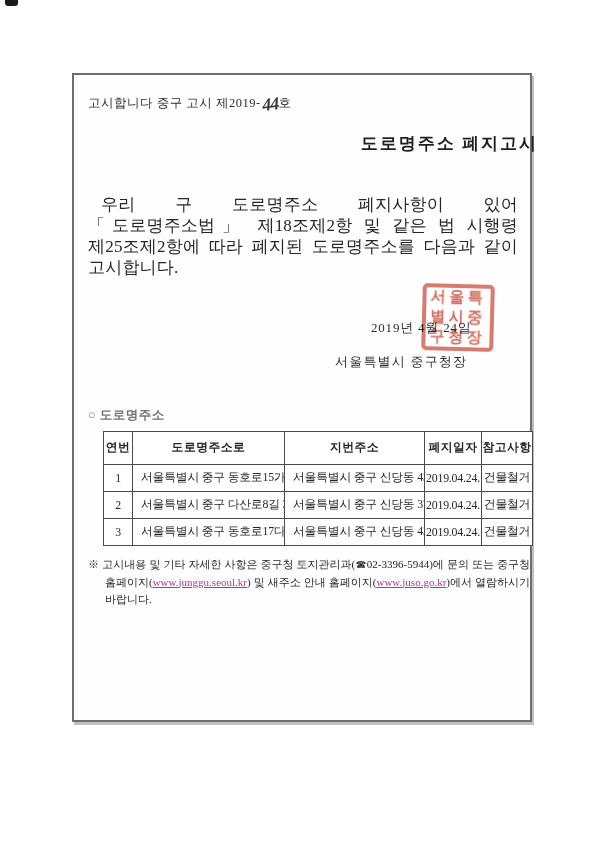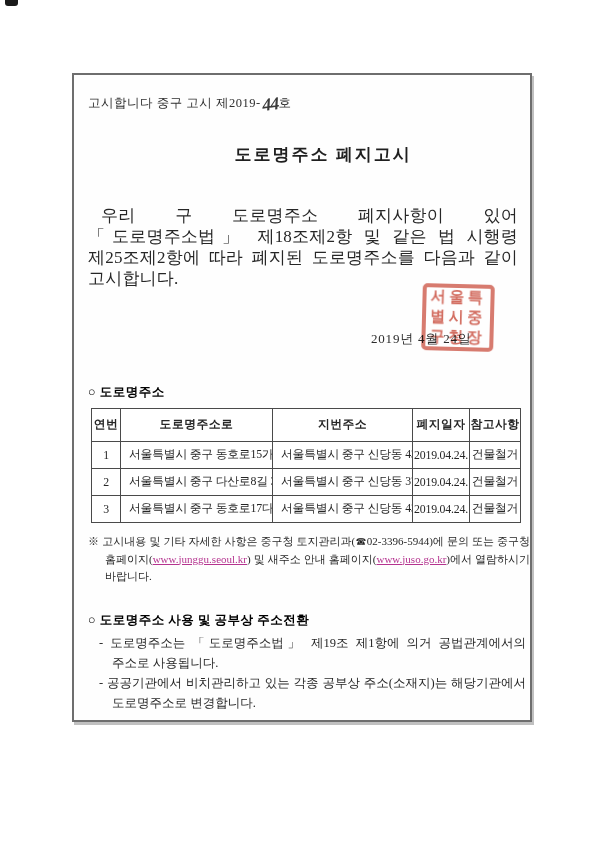--- a/index.html
+++ b/index.html
@@ -25,23 +25,23 @@
     margin-top: 2px;
   }
   .handwritten {
     display: inline-block;
     font-size: 18px; font-style: italic; font-weight: bold;
     transform: rotate(-7deg) translateY(3px);
     letter-spacing: -1px; color: #3a3a3a;
     margin: 0 1px;
   }
   .doc-title {
-    text-align: center; font-size: 17px; font-weight: bold;
+    text-align: right; font-size: 17px; font-weight: bold;
     letter-spacing: 2px; color: #1f1f1f;
-    margin-top: 31px; transform: translateX(20px);
+    margin-top: 20px; transform: translateX(20px);
   }
   .body-par {
     margin-top: 39px; font-size: 17px; line-height: 21px;
     text-align: justify; text-indent: 13px; color: #262626;
     letter-spacing: 0.2px; word-break: keep-all;
   }
   .sign-block { margin-top: 41px; margin-left: 247px; position: relative; }
   .sign-date { font-size: 13px; letter-spacing: 0.8px; margin-left: 36px; }
   .sign-name { font-size: 13px; letter-spacing: 1.2px; margin-top: 16px; font-weight: 500; }
   .seal {
@@ -53,25 +53,25 @@
     mix-blend-mode: multiply;
     filter: blur(0.3px);
   }
   .seal-text {
     width: 58px; font-size: 15px; font-weight: bold; line-height: 19px;
     color: rgba(198,66,50,0.78); letter-spacing: 3.5px; text-align: center;
     transform: scaleY(1.05);
     word-break: break-all;
   }
   .sec-heading {
-    font-size: 12.5px; font-weight: bold; letter-spacing: 0.5px; color: #000000;
+    font-size: 12.5px; font-weight: bold; letter-spacing: 0.5px; color: #737373;
   }
   .sec-addresses { margin-top: 36px; }
   table.abolish {
-    margin-top: 7px; margin-left: 3px;
+    margin-top: 7px; margin-left: 15px;
     border-collapse: collapse; table-layout: fixed;
     width: 429px; font-size: 11.8px; color: #262626;
   }
   table.abolish th, table.abolish td {
     border: 1.4px solid #4a4a4a; background: #fff;
     overflow: hidden; white-space: nowrap;
   }
   table.abolish th { height: 33px; font-weight: bold; text-align: center; letter-spacing: 0.5px; }
   table.abolish td { height: 27px; text-align: center; letter-spacing: -0.2px; }
   table.abolish td.addr { text-align: left; padding-left: 8px; }
@@ -103,20 +103,21 @@
 <div class="frame">
 
   <div class="doc-number"><span>고시합니다 중구 고시 제2019-</span><span class="handwritten">44</span><span>호</span></div>
 
   <div class="doc-title">도로명주소 폐지고시</div>
 
   <div class="body-par">우리 구 도로명주소 폐지사항이 있어 「도로명주소법」 제18조제2항 및 같은 법 시행령 제25조제2항에 따라 폐지된 도로명주소를 다음과 같이 고시합니다.</div>
 
   <div class="sign-block">
     <div class="sign-date">2019년 4월 24일</div>
+    <div class="sign-name">서울특별시 중구청장</div>
   </div>
 
   <div class="seal">
     <div class="seal-text">서울특별시중구청장</div>
   </div>
 
   <div class="sec-addresses">
     <div class="sec-heading">○ 도로명주소</div>
 
     <table class="abolish">
@@ -157,24 +158,17 @@
           <td class="addr">서울특별시 중구 신당동 432-366</td>
           <td>2019.04.24.</td>
           <td>건물철거</td>
         </tr>
       </tbody>
     </table>
 
     <div class="note"><span>※ </span><span>고시내용 및 기타 자세한 사항은 중구청 토지관리과(☎02-3396-5944)에 문의 또는 중구청 홈페이지(</span><a href="#" style="color:#b5338f">www.junggu.seoul.kr</a><span>) 및 새주소 안내 홈페이지(</span><a href="#" style="color:#b5338f">www.juso.go.kr</a><span>)에서 열람하시기 바랍니다.</span></div>
   </div>
 
-  <div class="sec-usage">
-    <div class="sec-heading">○ 도로명주소 사용 및 공부상 주소전환</div>
-    <div class="dash-list">
-      <div class="dash-item">- 도로명주소는 「도로명주소법」 제19조 제1항에 의거 공법관계에서의 주소로 사용됩니다.</div>
-      <div class="dash-item">- 공공기관에서 비치관리하고 있는 각종 공부상 주소(소재지)는 해당기관에서 도로명주소로 변경합니다.</div>
-    </div>
-  </div>
 
   <div class="sec-ref">
   </div>
 
 </div>
 
 </body></html>

